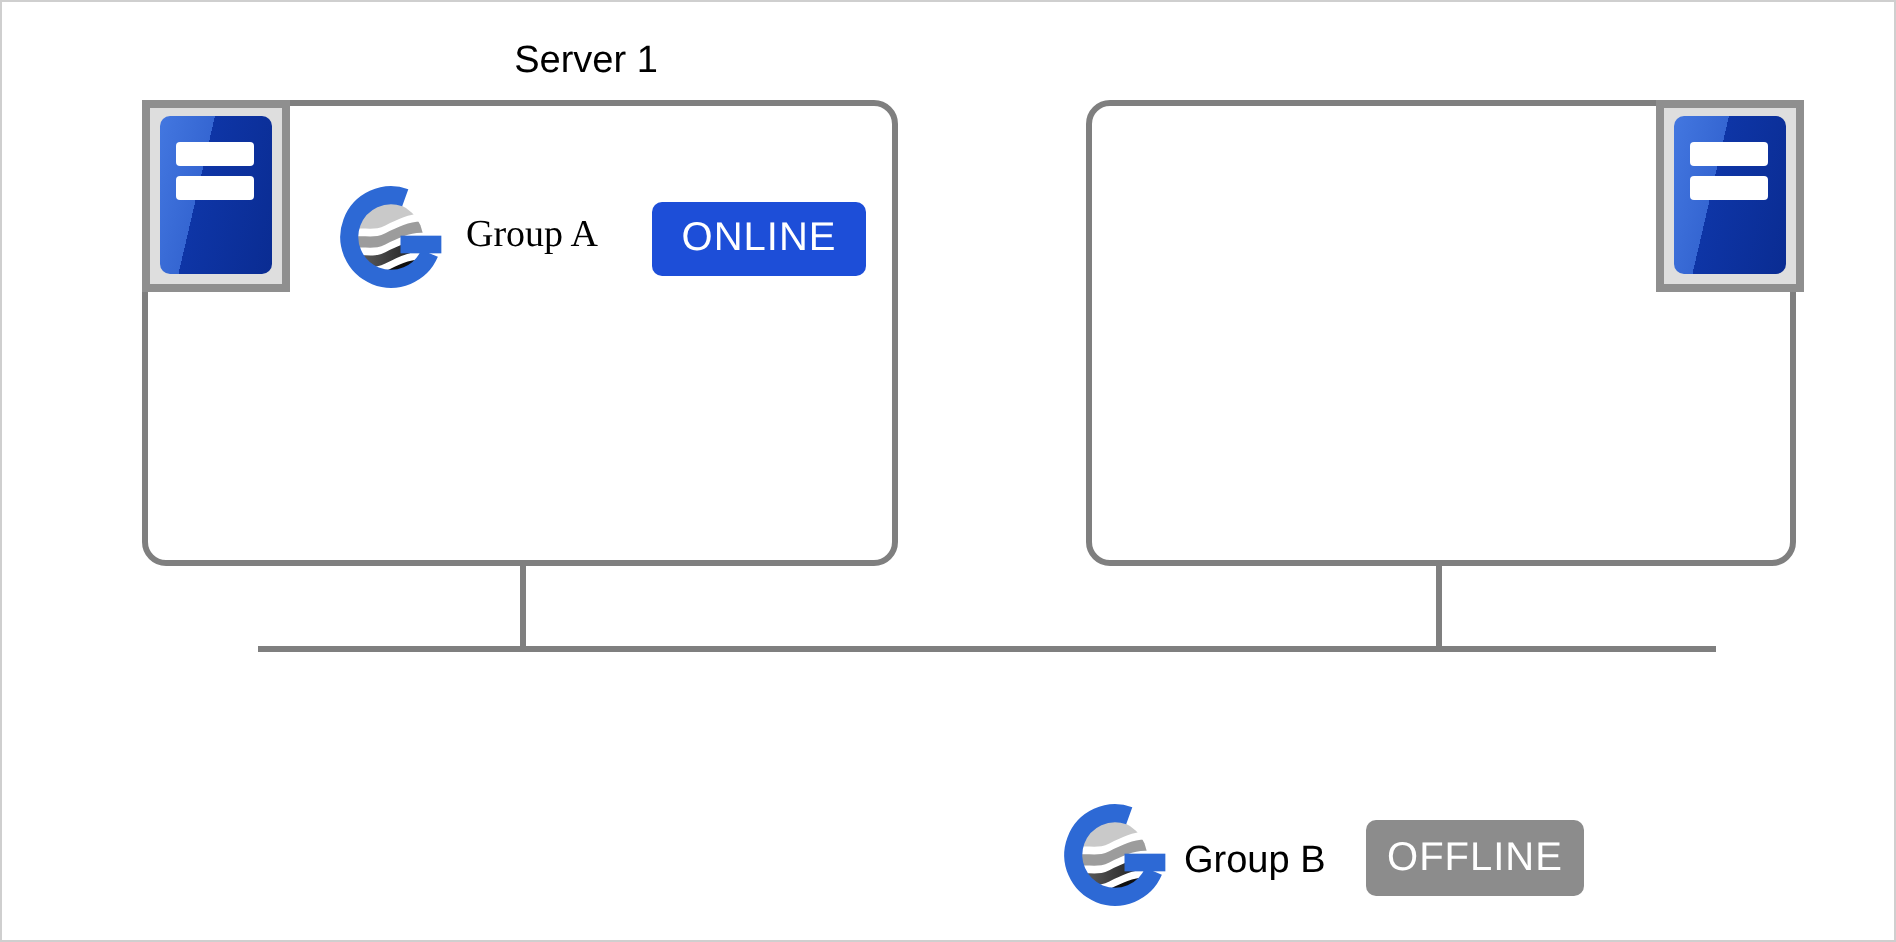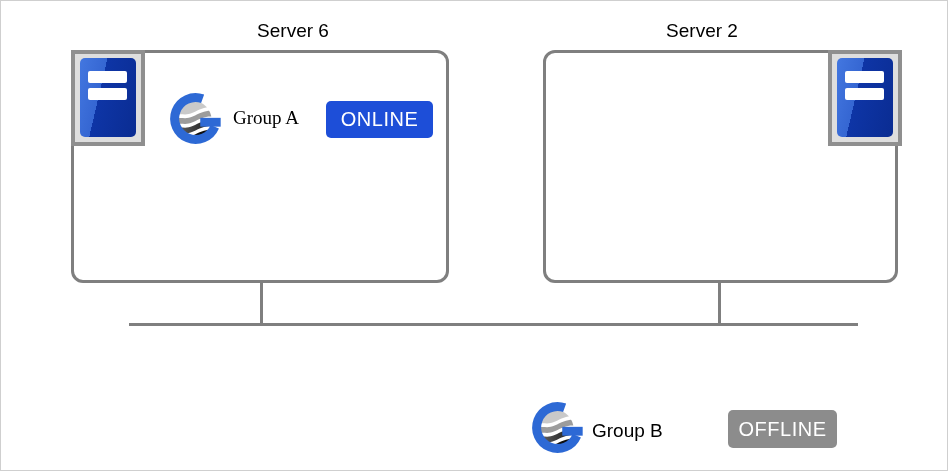--- a/index.html
+++ b/index.html
@@ -42,21 +42,21 @@
   .group-label {
     position:absolute; font-size:19px; line-height:22px; color:#000; z-index:4;
   }
   .label-a { left:232px; top:106px;font-family:Liberation Serif, serif; }
   .label-b { left:591px; top:419px; }
   .badge {
     position:absolute; display:flex; align-items:center; justify-content:center;
     color:#ffffff; font-size:20px; letter-spacing:0.5px; border-radius:5px; z-index:4;
   }
   .badge-online  { left:325px; top:100px; width:107px; height:37px; background:#1d4ed8; }
-  .badge-offline { left:682px; top:409px; width:109px; height:38px; background:#8c8c8c;margin-left:45px; }
+  .badge-offline { left:682px; top:409px; width:109px; height:38px; background:#8c8c8c; }
   .connector { position:absolute; width:3px; height:41px; top:281px; background:#7f7f7f; }
   .conn-1 { left:259px; }
   .conn-2 { left:717px; }
   .busline { position:absolute; left:128px; top:322px; width:729px; height:3px; background:#7f7f7f; }
 </style>
 </head>
 <body>
 
 <svg width="0" height="0" style="position:absolute" aria-hidden="true">
   <defs>
@@ -76,22 +76,21 @@
         <path d="M5 52 C13 47,19 52,27 48 C35 44,41 41,49 42 L49 56 L5 56 Z" fill="#0f0f0f"></path>
       </g>
       <path d="M37.5 9.3 A22 22 0 1 0 50.3 38.6" fill="none" stroke="#2d69d5" stroke-width="9.5"></path>
       <rect x="35" y="29.3" width="21.5" height="9.3" fill="#2d69d5"></rect>
     </g>
   </defs>
 </svg>
 
 <div class="canvas">
 
-  <div class="server-title title-1">Server 6</div>
-  <div class="server-title title-2">Server 2</div>
+  <div class="server-title title-1">Server 1</div>
 
   <div class="server-box box-1"></div>
   <div class="server-box box-2"></div>
 
   <div class="srv-frame frame-1">
     <div class="srv-tower">
       <div class="srv-bar srv-bar1"></div>
       <div class="srv-bar srv-bar2"></div>
     </div>
   </div>

